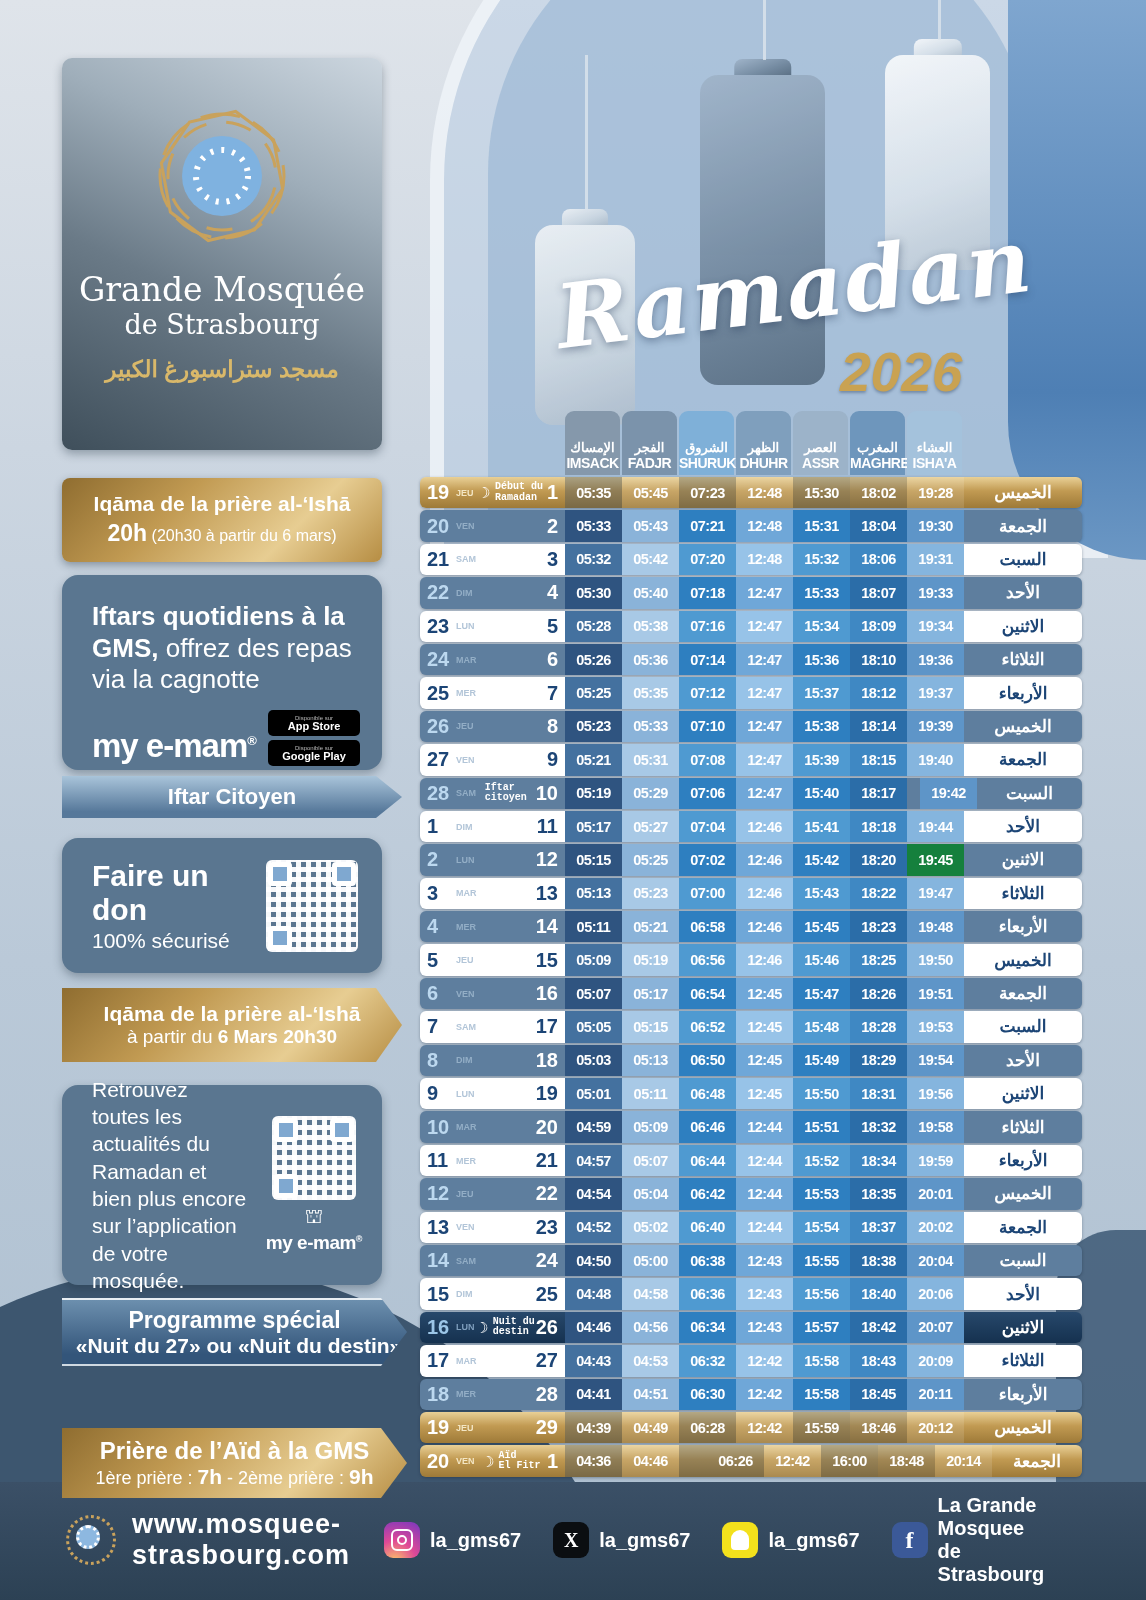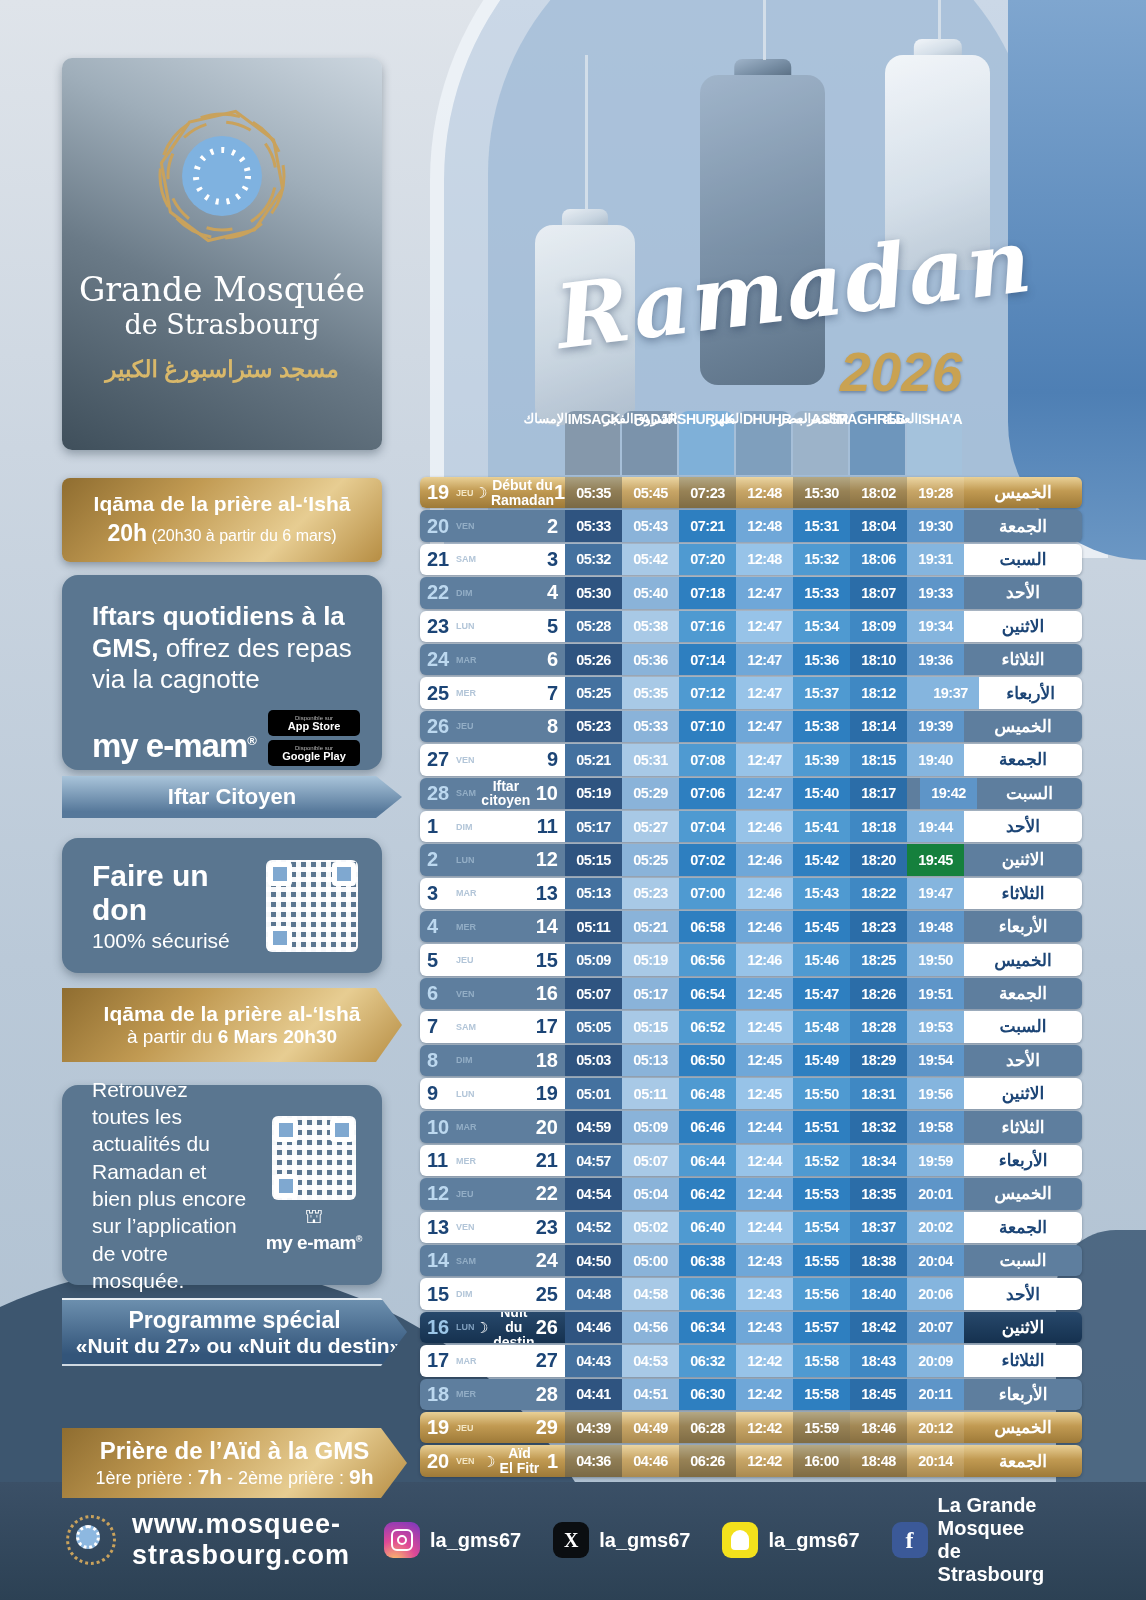--- a/index.html
+++ b/index.html
@@ -98,34 +98,34 @@
   .ig{background:radial-gradient(circle at 30% 110%,#fdc468 0%,#df4996 45%,#8a3ab9 90%);}
   .ig .cam{width:18px;height:18px;border:2px solid #fff;border-radius:6px;position:relative;}
   .ig .cam:before{content:"";position:absolute;left:4px;top:4px;width:6px;height:6px;border:2px solid #fff;border-radius:50%;}
   .xx{background:#0b0e11;color:#fff;font-weight:bold;font-size:20px;font-family:"Liberation Serif",serif;}
   .sc{background:#f3e11c;}
   .sc .ghost{width:18px;height:20px;background:#fff;border-radius:9px 9px 4px 4px;}
   .fb{background:#3b5998;color:#fff;font-weight:bold;font-size:24px;font-family:"Liberation Serif",serif;}
   
   .thead{position:absolute;z-index:2;left:565px;top:411px;display:flex;gap:2px;}
   .th{width:55px;height:64px;border-radius:9px 9px 0 0;color:#fff;text-align:center;
-      display:flex;flex-direction:row;justify-content:flex-end;padding-bottom:4px;box-sizing:border-box;}
+      display:flex;flex-direction:column;justify-content:flex-end;padding-bottom:4px;box-sizing:border-box;}
   .th .ar{font-size:13px;font-weight:bold;}
   .th .en{font-size:14px;font-weight:bold;letter-spacing:-0.5px;}
   #rows{position:absolute;z-index:2;left:420px;top:477px;width:662px;display:flex;flex-direction:column;gap:2px;}
   .t-row{height:31.4px;border-radius:6px;display:flex;overflow:hidden;box-shadow:0 1px 3px rgba(20,35,55,.35);}
   .row-light{background:#fff;}
   .row-dark{background:#5e7e9e;}
   .row-navy{background:linear-gradient(180deg,#27486b,#15314f);}
   .row-gold{background:linear-gradient(180deg,#e9d096 0%,#c19a52 45%,#9e7a38 100%);}
   .cell-date{width:145px;flex:0 0 auto;display:flex;align-items:center;padding:0 7px;box-sizing:border-box;}
   .date-num{font-size:20px;font-weight:bold;min-width:28px;}
   .dow{font-size:9px;font-weight:bold;margin-left:1px;}
   .event-wrap{flex:1;display:flex;align-items:center;justify-content:center;gap:4px;}
-  .event{font-size:14px;font-weight:bold;line-height:1.05;white-space:pre-line;text-align:center;}
+  .event{font-size:10px;font-weight:bold;line-height:1.05;white-space:pre-line;font-family:Liberation Mono, monospace;}
   .moon{font-size:15px;line-height:1;transform:scaleX(-1);}
   .rday{font-size:20px;font-weight:bold;margin-left:auto;}
   .cell-time{width:57px;flex:0 0 auto;display:flex;align-items:center;justify-content:center;
       color:#fff;font-size:14.5px;font-weight:bold;letter-spacing:-0.5px;}
   .cell-ar{flex:1;display:flex;align-items:center;justify-content:center;font-size:17px;font-weight:bold;direction:rtl;}
   .row-light .date-num,.row-light .rday,.row-light .cell-ar{color:#1c4576;}
   .row-light .dow{color:#b2c5d8;}
   .row-dark .date-num{color:#bcd8ef;}
   .row-dark .dow{color:#93aec6;}
   .row-dark .rday,.row-dark .cell-ar{color:#fff;}
@@ -391,21 +391,21 @@
           <span class="dow">MER</span>
           <span class="event-wrap"></span>
           <span class="rday">7</span>
         </div>
         <div class="cell-time" style="background: rgb(68, 113, 159);">05:25</div>
         <div class="cell-time" style="background: rgb(168, 201, 230);">05:35</div>
         <div class="cell-time" style="background: rgb(79, 154, 209);">07:12</div>
         <div class="cell-time" style="background: rgb(151, 195, 232);">12:47</div>
         <div class="cell-time" style="background: rgb(79, 154, 209);">15:37</div>
         <div class="cell-time" style="background: rgb(63, 136, 195);">18:12</div>
-        <div class="cell-time" style="background: rgb(133, 181, 222); padding-left: 15px;">19:37</div>
+        <div class="cell-time" style="background: rgb(133, 181, 222);">19:37</div>
         <div class="cell-ar">الأربعاء</div>
       </div>
       <div class="t-row row-dark">
         <div class="cell-date">
           <span class="date-num">26</span>
           <span class="dow">JEU</span>
           <span class="event-wrap"></span>
           <span class="rday">8</span>
         </div>
         <div class="cell-time" style="background: rgb(47, 84, 128);">05:23</div>
@@ -766,21 +766,21 @@
           <span class="dow">VEN</span>
           <span class="event-wrap">
             <span class="moon">☾</span>
             <span class="event">Aïd
 El Fitr</span>
           </span>
           <span class="rday">1</span>
         </div>
         <div class="cell-time" style="background: rgba(55, 75, 95, 0.35);">04:36</div>
         <div class="cell-time" style="background: rgba(255, 255, 255, 0.12);">04:46</div>
-        <div class="cell-time" style="background: rgba(55, 75, 95, 0.3);">06:26</div>
+        <div class="cell-time" style="background: rgba(55, 75, 95, 0.3); padding-left: 28px;">06:26</div>
         <div class="cell-time" style="background: rgba(255, 255, 255, 0.12);">12:42</div>
         <div class="cell-time" style="background: rgba(55, 75, 95, 0.3);">16:00</div>
         <div class="cell-time" style="background: rgba(55, 75, 95, 0.22);">18:48</div>
         <div class="cell-time" style="background: rgba(255, 255, 255, 0.12);">20:14</div>
         <div class="cell-ar">الجمعة</div>
       </div>
     </div>
 
   <div class="footer">
     <div class="f-logo">

